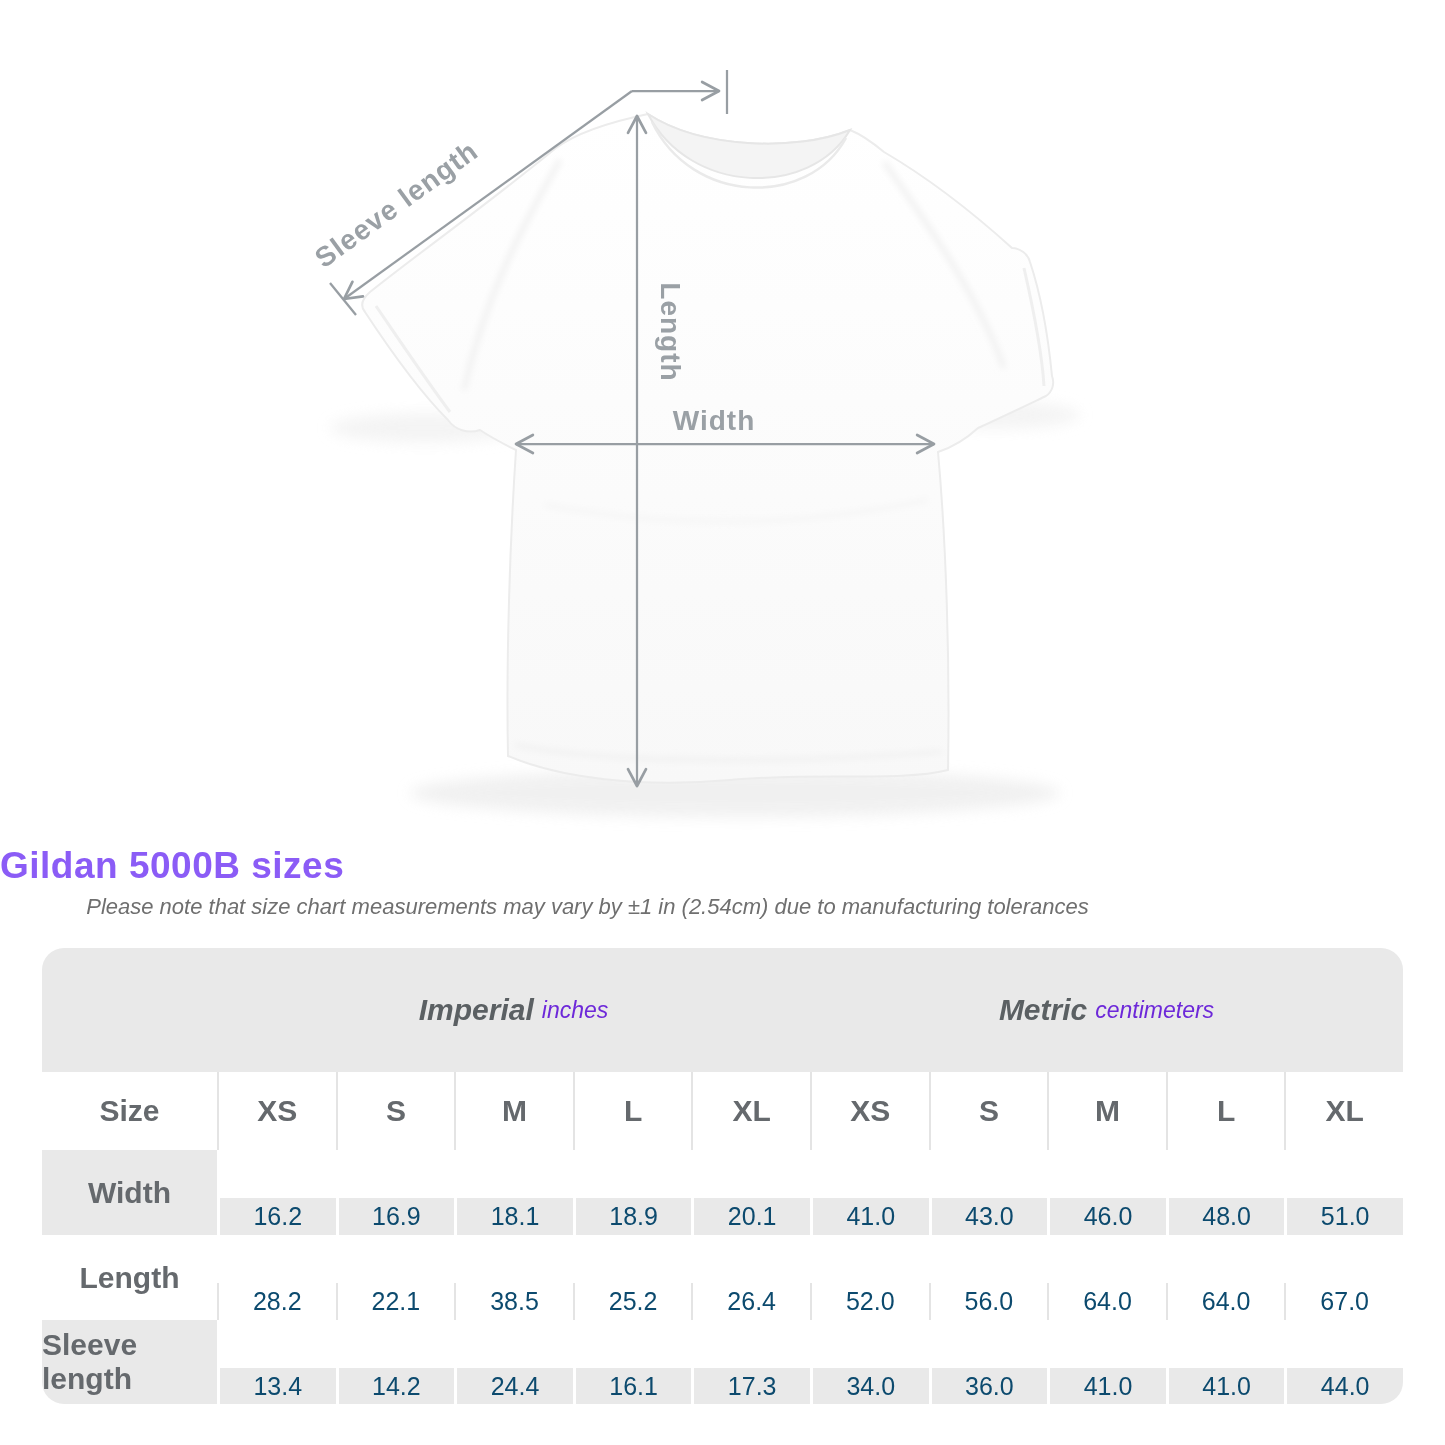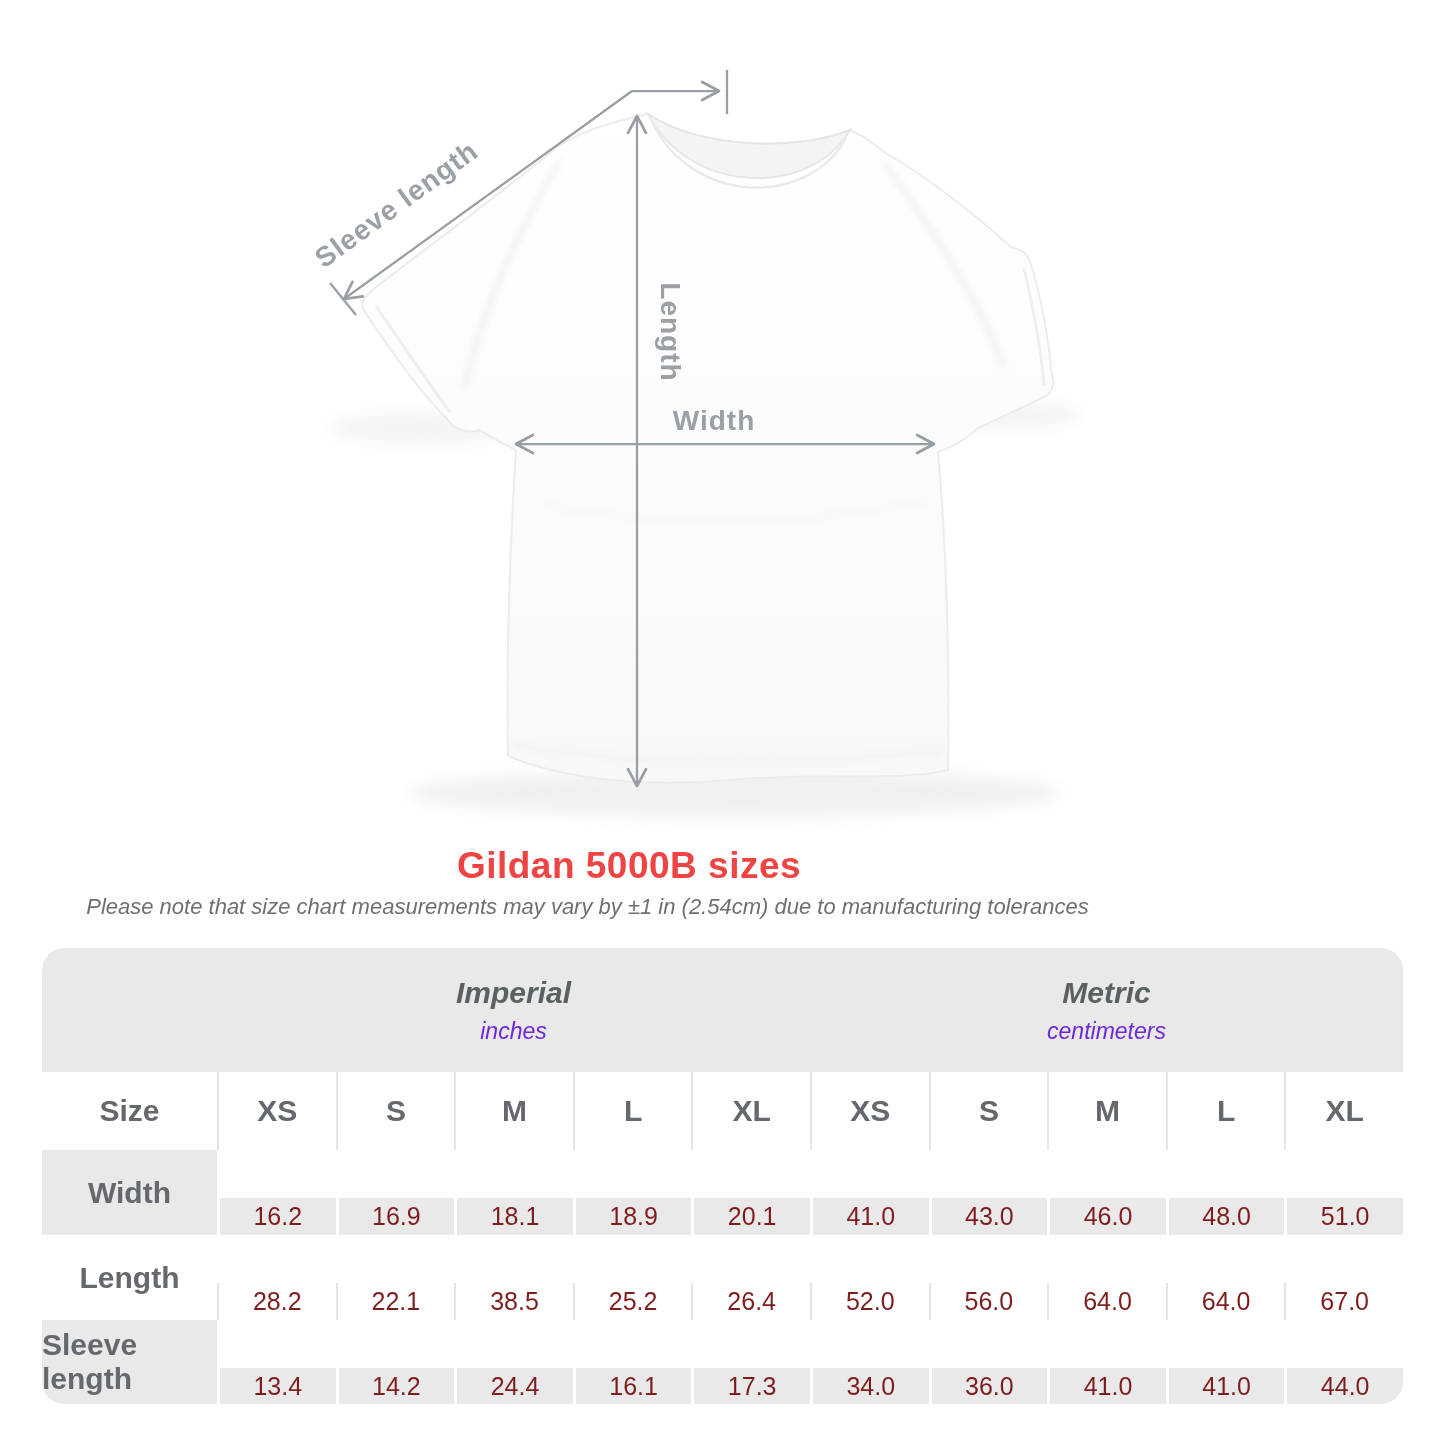--- a/index.html
+++ b/index.html
@@ -7,22 +7,21 @@
     position:relative;
     width:1445px; height:1445px;
     background:#ffffff;
     font-family:"Liberation Sans", sans-serif;
     overflow:hidden;
   }
   .shirt-wrap { position:absolute; top:0; left:0; width:1445px; height:845px; }
 
   .heading-title {
     position:absolute; top:845px; left:0; width:1258px;
-    text-align:center;
-    font-size:37px; font-weight:700; color:#ef4444; letter-spacing:.5px;
+    font-size:37px; font-weight:700; color:#8b5cf6; letter-spacing:.5px;
   }
   .heading-subtitle {
     position:absolute; top:894px; left:0; width:1175px;
     text-align:center;
     font-size:22px; font-style:italic; color:#6f6f6f;
   }
 
   .size-table {
     position:absolute; top:948px; left:42px; width:1361px;
   }
@@ -30,21 +29,21 @@
     display:grid;
     grid-template-columns:175px repeat(10, 1fr);
   }
   .units-row {
     height:124px;
     background:#e9e9e9;
     border-radius:22px 22px 0 0;
   }
   .unit-group {
     grid-column: span 5;
-    display:flex; flex-direction:column; align-items:center; justify-content:center;
+    display:flex; flex-direction:row; align-items:center; justify-content:center;
     gap:8px;
   }
   .unit-name { font-size:30px; font-weight:700; font-style:italic; color:#5b6063; }
   .unit-sub  { font-size:23px; font-style:italic; color:#6d28d9; }
 
   .cell {
     display:flex; align-items:center; justify-content:center;
     min-width:0;
   }
   .header-row { height:78px; background:#ffffff; }
@@ -53,21 +52,21 @@
   .data-row.plain .cell + .cell { border-left:2px solid #e4e4e4; }
 
   .data-row.shaded .cell { background:#e9e9e9; }
   .data-row.shaded .cell + .cell { border-left:3px solid #ffffff; }
 
   .data-row.last { height:84px; }
   .data-row.last .cell:first-child { border-bottom-left-radius:22px; }
   .data-row.last .cell:last-child  { border-bottom-right-radius:22px; }
 
   .cell-label { font-size:30px; font-weight:700; color:#65696d; }
-  .cell-value { font-size:25px; font-weight:400; color:#7f1d1d;margin-top:48px; }
+  .cell-value { font-size:25px; font-weight:400; color:#0c4a6e;margin-top:48px; }
 
   .dim-label { font-weight:700; font-size:28px; letter-spacing:1px; }
 </style>
 </head>
 <body>
 
 <div class="page">
 
   <div class="shirt-wrap">
     <svg width="1445" height="845" viewBox="0 0 1445 845" xmlns="http://www.w3.org/2000/svg">

